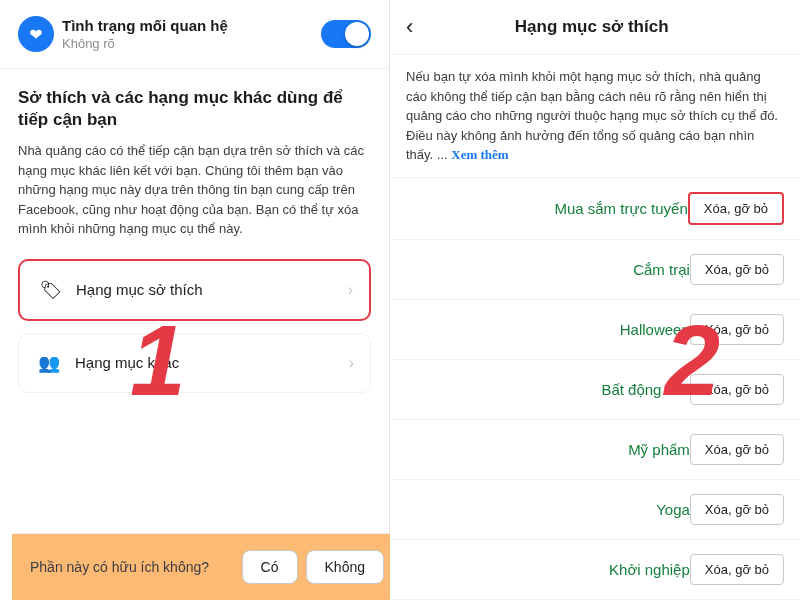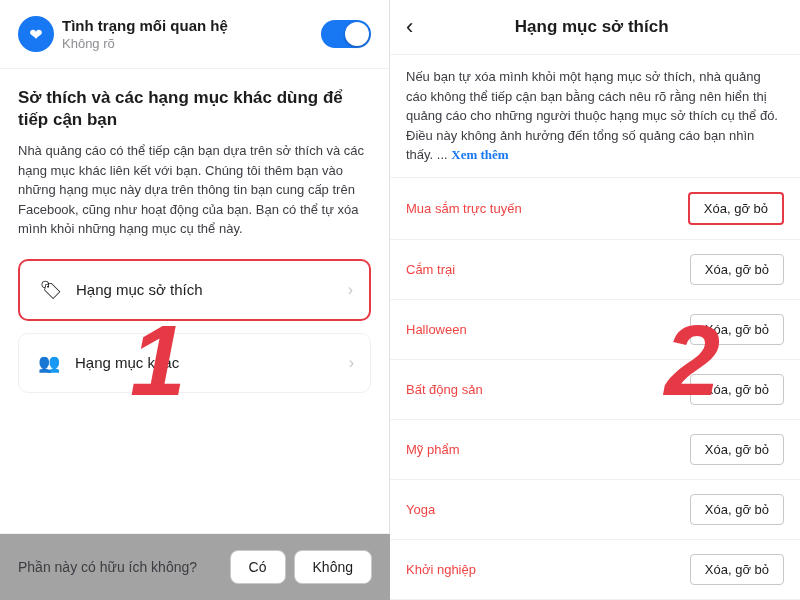--- a/index.html
+++ b/index.html
@@ -141,23 +141,23 @@
     }
 
     .feedback-row {
       display: flex;
       align-items: center;
       padding: 16px 18px;
       margin-top: auto;
       border-top: 1px solid #f0f0f0;
       position: absolute;
       bottom: 0;
-      left: 0;
+      left: 12px;
       width: 390px;
-      background: #a3a3a3;
+      background: #fdba74;
     }
     .feedback-label {
       flex: 1;
       font-size: 14px;
       color: #3c3c43;
     }
     .feedback-btn {
       padding: 8px 18px;
       border: 1px solid #c7c7cc;
       border-radius: 8px;
@@ -231,22 +231,23 @@
       padding: 0;
     }
     .interest-item {
       display: flex;
       align-items: center;
       padding: 14px 16px;
       border-bottom: 1px solid #f0f0f0;
     }
     .interest-name {
       flex: 1;
-      font-size: 13px;
-      color: #ef4444;
+      font-size: 15px;
+      color: #15803d;
+      text-align: right;
     }
     .remove-btn {
       padding: 7px 14px;
       border: 1px solid #c7c7cc;
       border-radius: 4px;
       background: #fff;
       font-size: 13px;
       color: #1c1c1e;
       cursor: pointer;
       white-space: nowrap;

